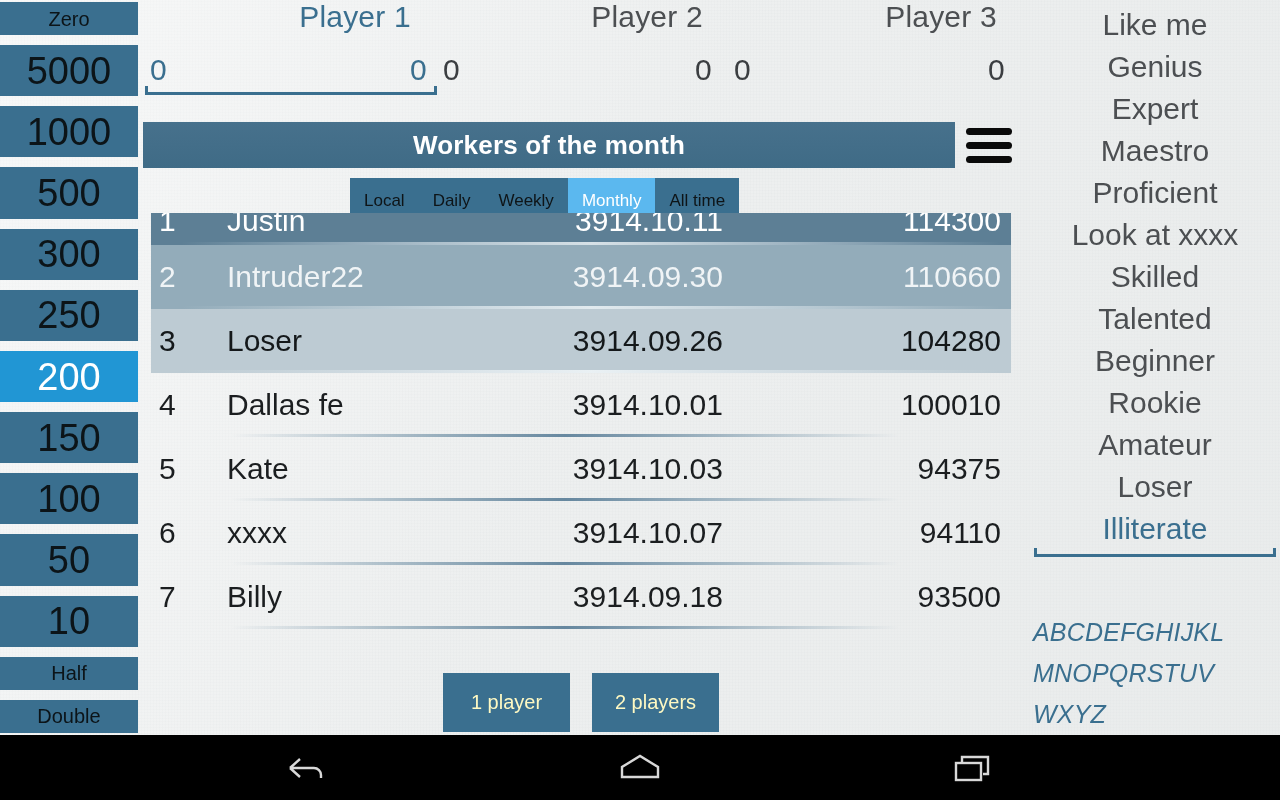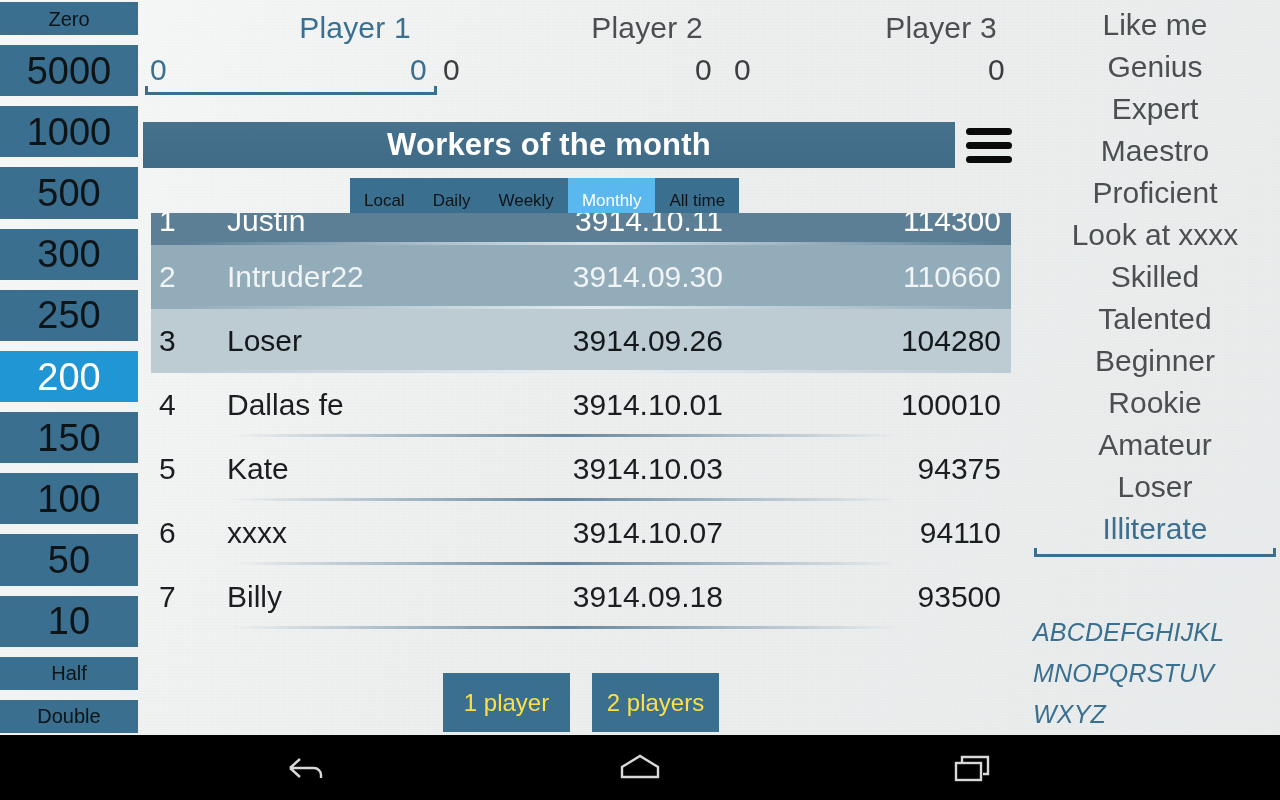--- a/index.html
+++ b/index.html
@@ -50,21 +50,20 @@
   }
   .player-col {
     position: absolute; top: 0;
     text-align: center;
   }
   .player-name {
     font-size: 30px;
     color: #4c4f52;
     letter-spacing: 0.2px;
     white-space: nowrap;
-    margin-top: 11px;
   }
   .player-name.active { color: #3a6f8f; }
   .score-line {
     position: absolute;
     font-size: 30px;
     color: #3b3e41;
     line-height: 1;
     white-space: nowrap;
   }
   .score-line.blue { color: #3a6f8f; }
@@ -84,21 +83,21 @@
   #p1-field-underline::before { left: 0; }
   #p1-field-underline::after { right: 0; }
 
   
   #lb-title {
     position: absolute;
     left: 143px; top: 122px;
     width: 812px; height: 46px;
     background: linear-gradient(180deg,#47718c 0%, #3f6b86 100%);
     color: #ffffff;
-    font-size: 31px; font-weight: bold;
+    font-size: 26px; font-weight: bold;
     display: flex; align-items: center; justify-content: center;
     letter-spacing: 0.2px;
   }
   #hamburger {
     position: absolute;
     left: 966px; top: 128px;
     width: 46px; height: 35px;
     display: flex; flex-direction: column; justify-content: space-between;
     cursor: pointer;
   }
@@ -159,24 +158,24 @@
   }
 
   
   #mode-buttons {
     position: absolute;
     left: 443px; top: 673px;
     display: flex; gap: 22px;
   }
   .mode-btn {
     background: #3a6f8f;
-    color: #fde047;
+    color: #fef9c3;
     border: none;
     font-family: "Liberation Sans", sans-serif;
-    font-size: 24px;
+    font-size: 20px;
     width: 127px; height: 59px;
     cursor: pointer;
   }
 
   
   #ranks {
     position: absolute;
     right: 0; top: 0;
     width: 250px;
     padding-top: 4px;

